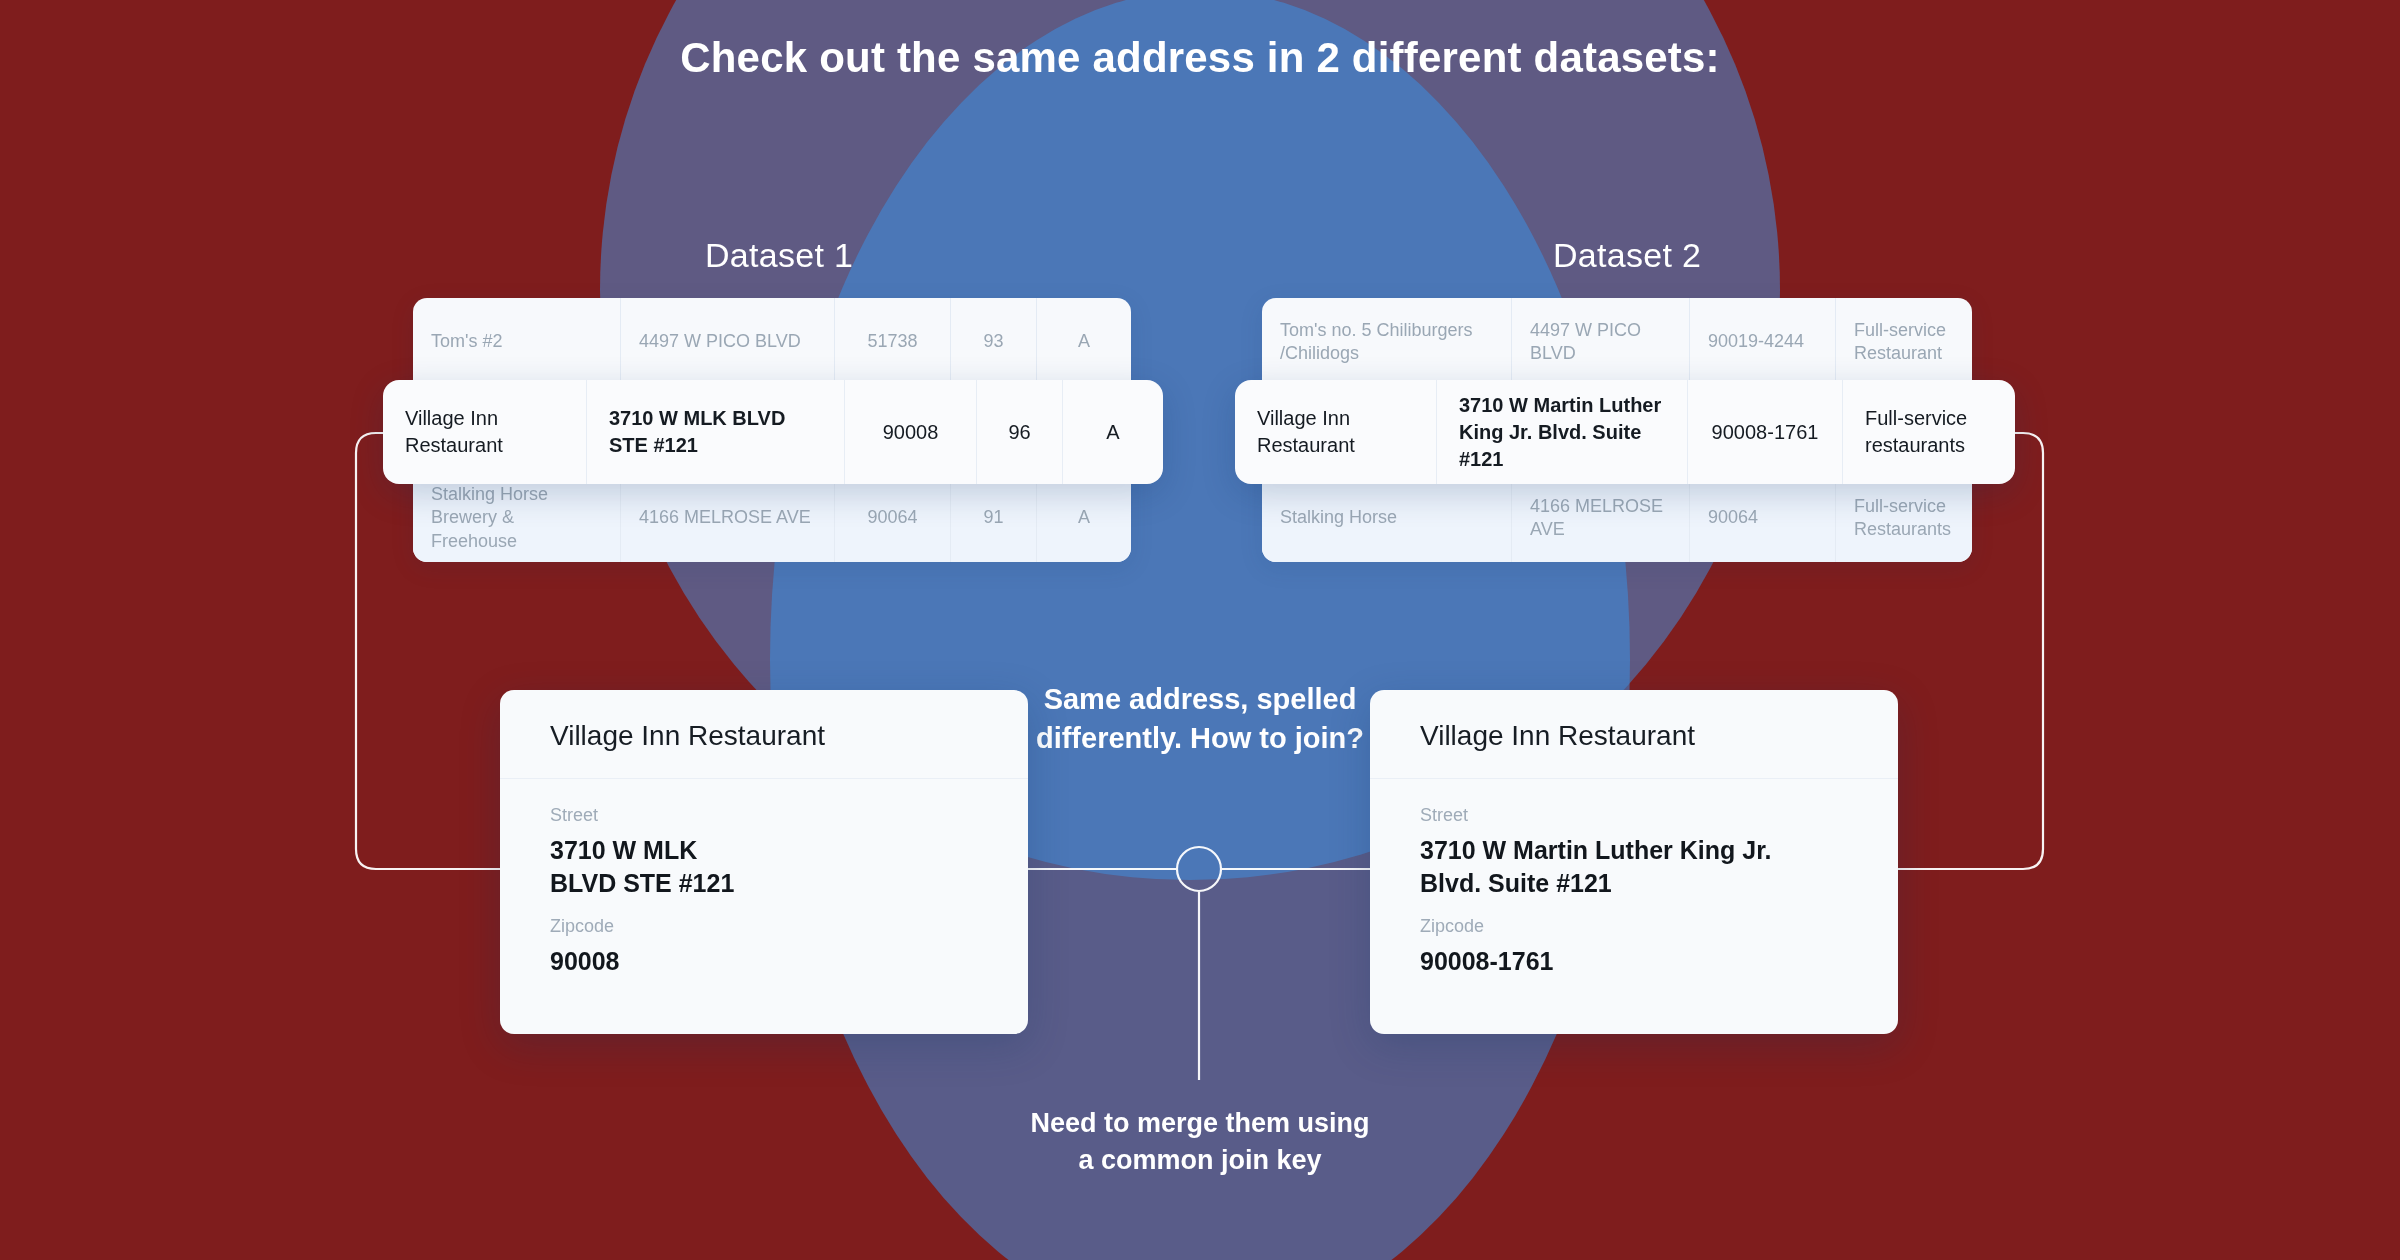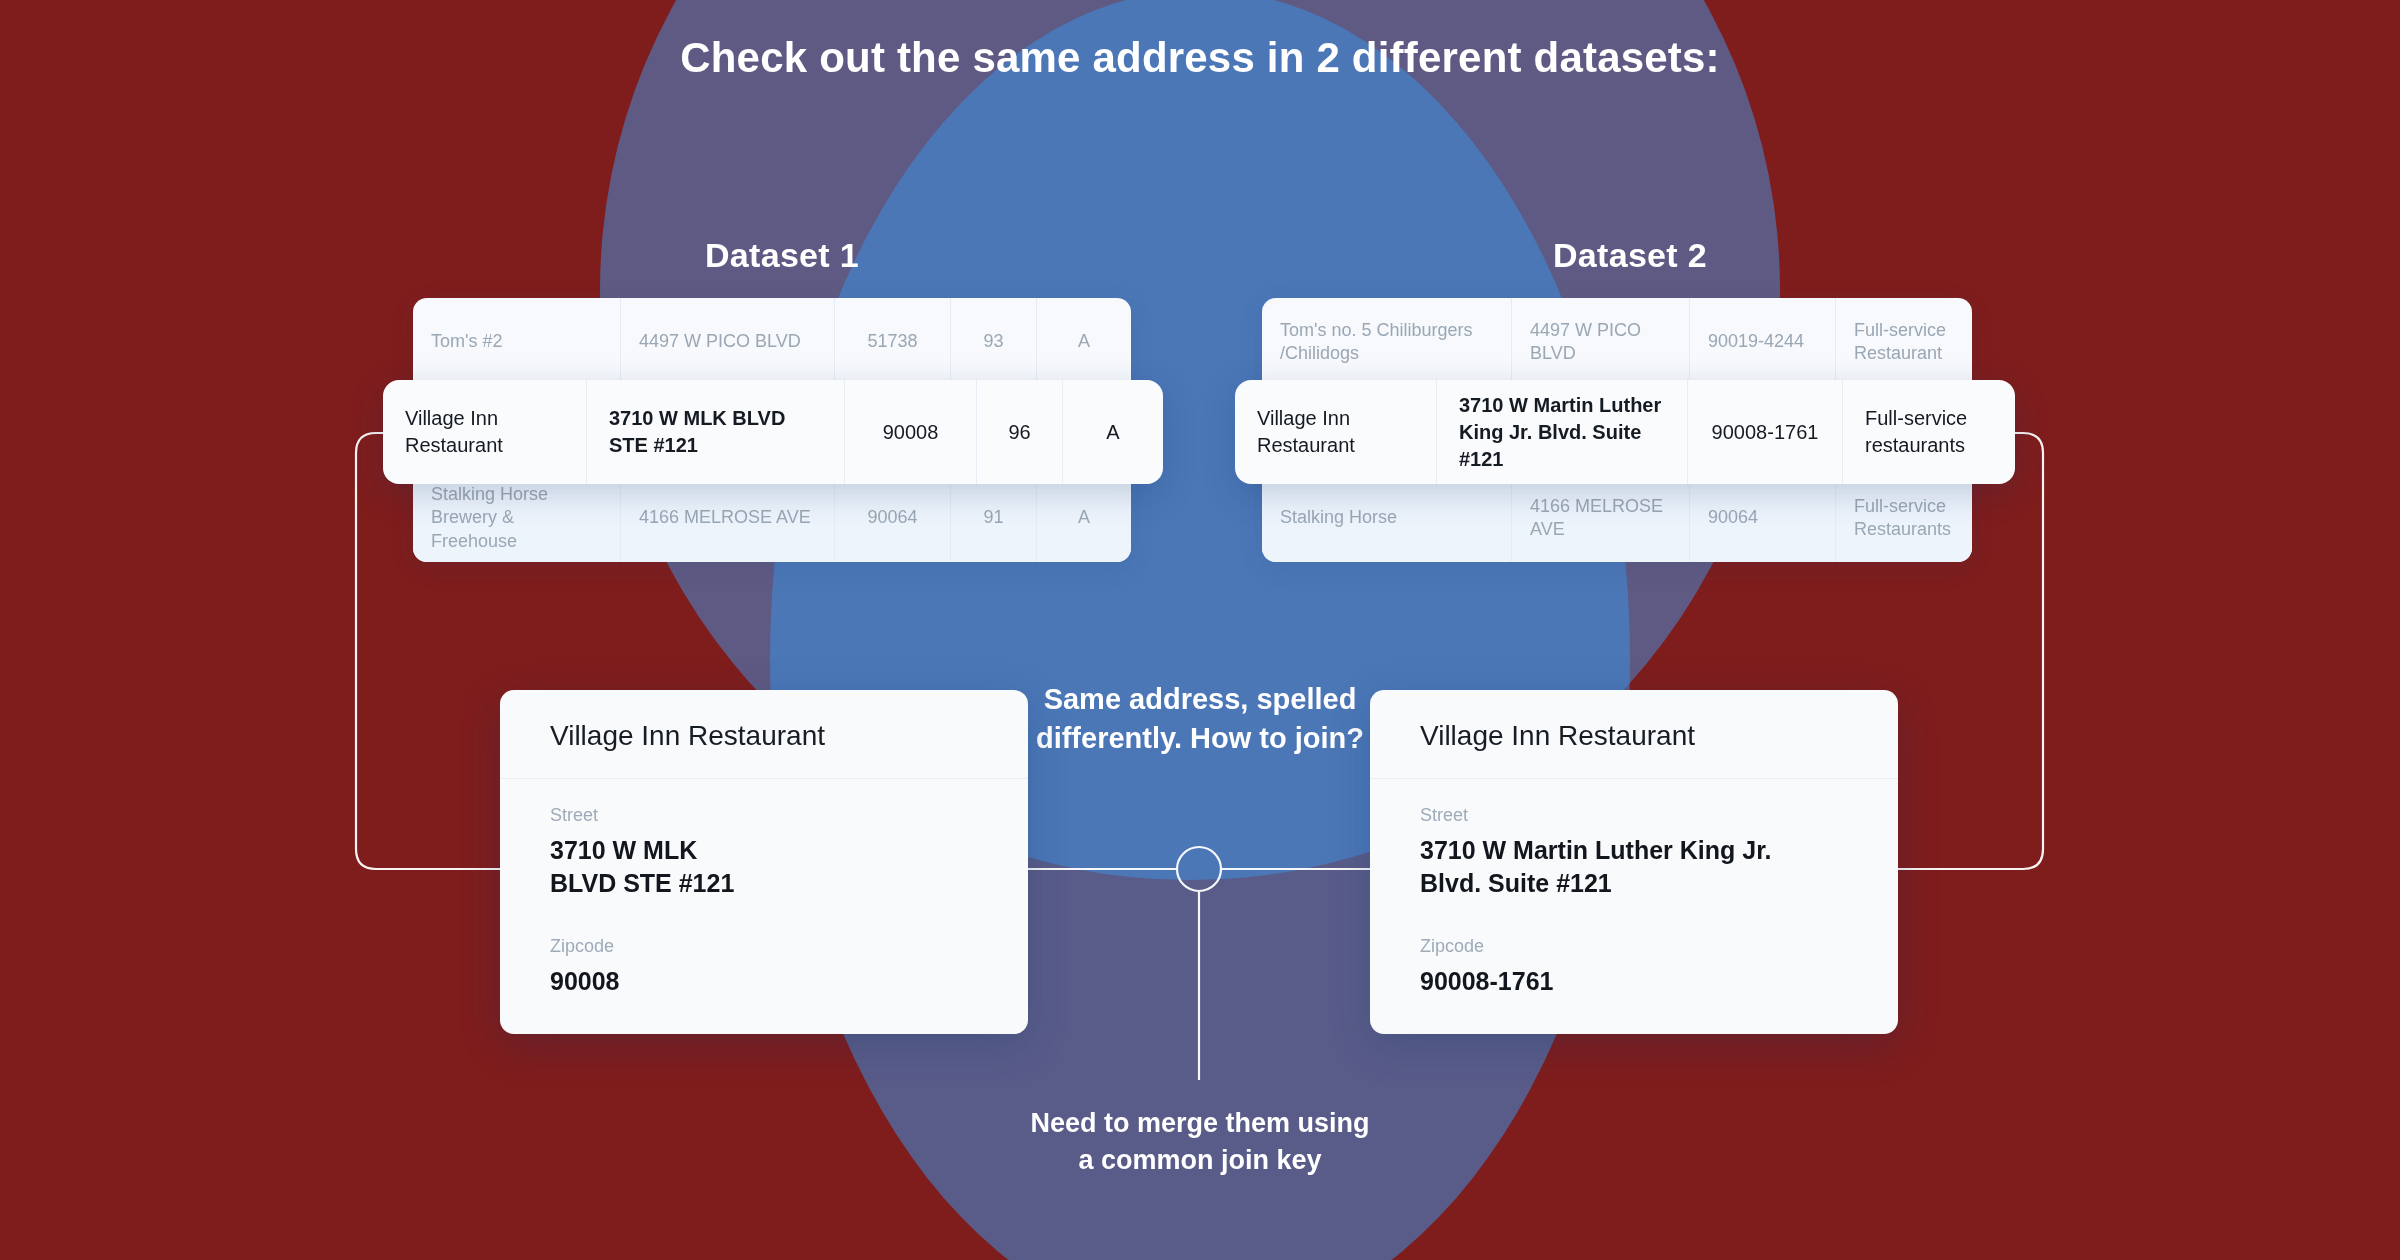--- a/index.html
+++ b/index.html
@@ -53,21 +53,21 @@
     font-size: 42px;
     font-weight: bold;
     line-height: 1.32;
     letter-spacing: .2px;
   }
   
   .dataset-title {
     position: absolute;
     color: #ffffff;
     font-size: 34px;
-    font-weight: 700;
+    font-weight: 400;
     letter-spacing: .3px;
     white-space: nowrap;
     text-align: right;
   }
   #dataset-1-title { left: 705px; top: 236px; }
   #dataset-2-title { left: 1553px; top: 236px; }
 
   
   .faded-table {
     position: absolute;
@@ -205,21 +205,21 @@
     color: #9fabb8;
     font-size: 18px;
     margin-bottom: 8px;
     font-weight: 400;
   }
   .detail-value {
     color: #12171d;
     font-size: 25px;
     font-weight: bold;
     line-height: 1.32;
-    margin-bottom: 36px;
+    margin-bottom: 16px;
     white-space: pre-line;
   }
   .detail-value.last { margin-bottom: 0; }
 </style>
 </head>
 <body>
 
 <div id="stage">
 
   <div class="bg-ellipse" id="bg-ellipse-soft"></div>

